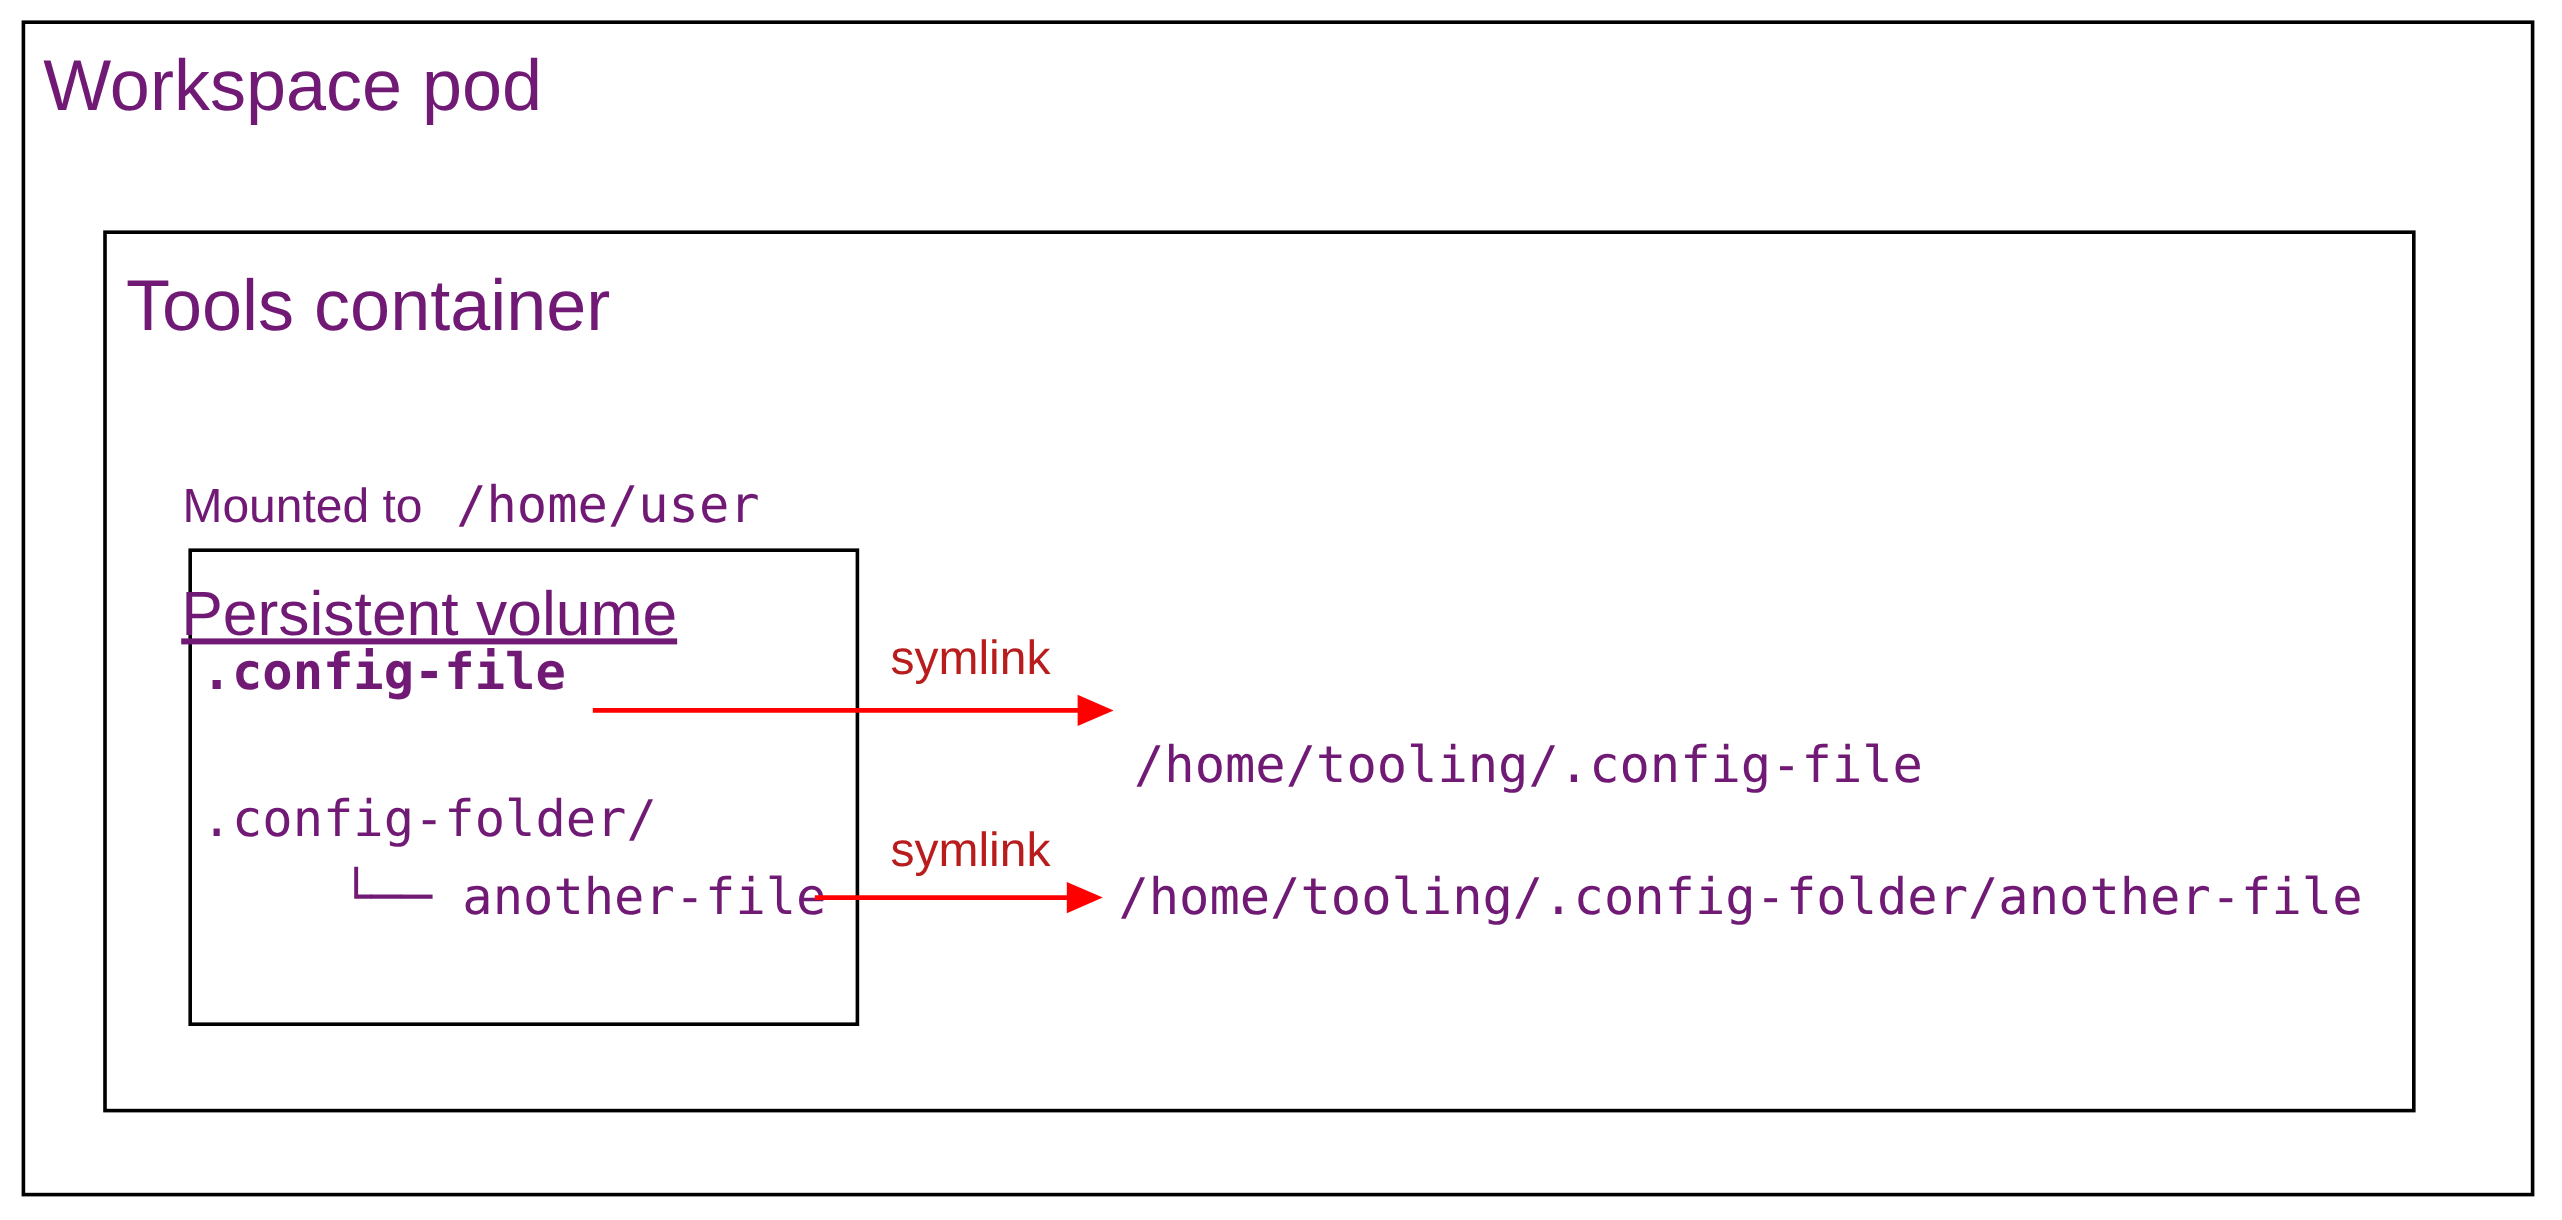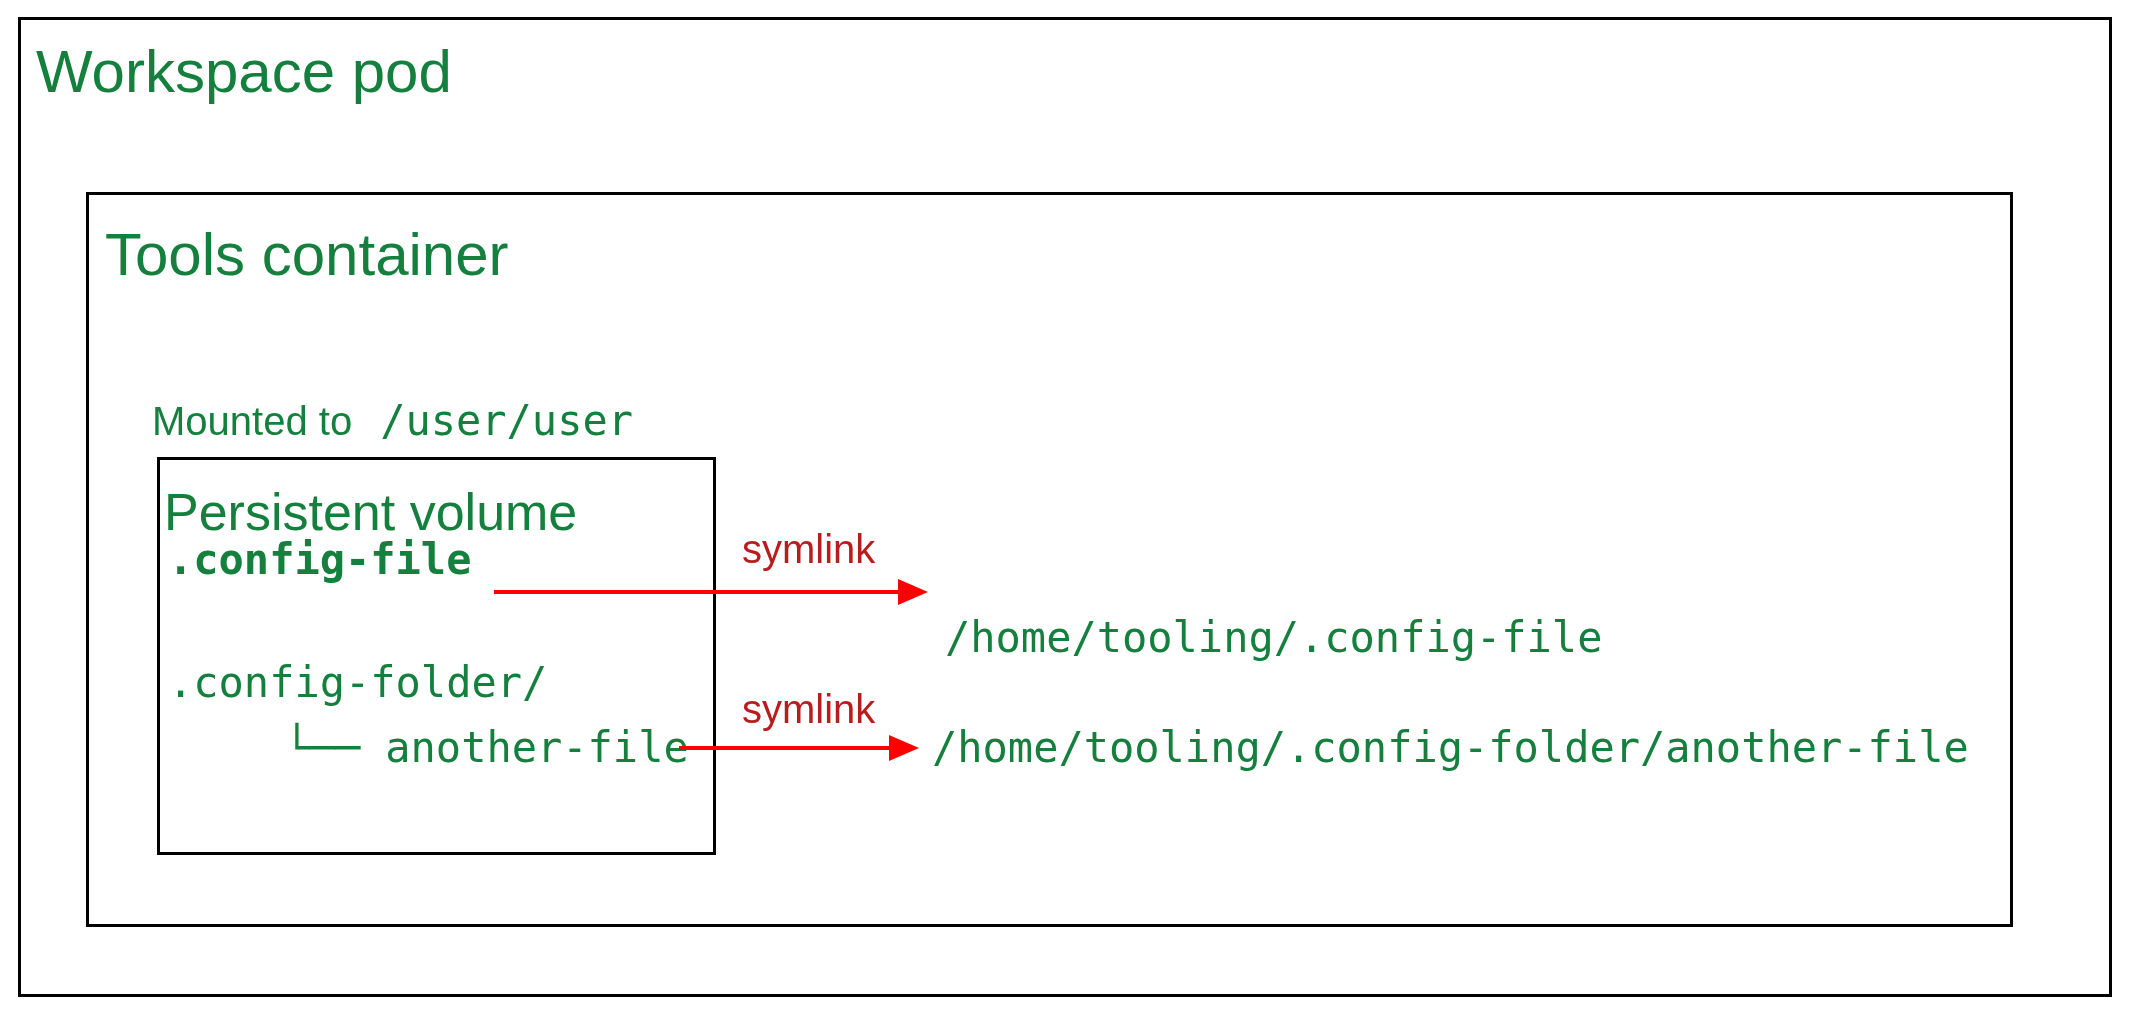--- a/index.html
+++ b/index.html
@@ -18,21 +18,21 @@
   .box {
     position: absolute;
     border: 3px solid #000000;
     background: transparent;
     box-sizing: border-box;
   }
   .label {
     position: absolute;
     line-height: 1;
     white-space: nowrap;
-    color: #15803d;
+    color: #701a75;
   }
   .title {
     font-size: 60px;
   }
   .mono {
     font-family: "DejaVu Sans Mono", monospace;
     font-size: 42px;
     line-height: 42px;
     white-space: pre;
   }
@@ -42,21 +42,21 @@
   #workspace-box { left: 18px;  top: 17px;  width: 2094px; height: 980px; }
   #tools-box     { left: 86px;  top: 192px; width: 1927px; height: 735px; }
   #pv-box        { left: 157px; top: 457px; width: 559px;  height: 398px; }
 
   #workspace-label { left: 36px;  top: 42px;  }
   #tools-label     { left: 105px; top: 225px; }
 
   #mount-note      { left: 152px; top: 400px; font-size: 40px; line-height: 42px; }
   #mount-note .mount-path { margin-left: 28px; }
 
-  #pv-label        { left: 164px; top: 486px; font-size: 52px; }
+  #pv-label        { left: 151px; top: 486px; font-size: 52px; text-decoration: underline; }
 
   #entry-config-file   { left: 168px; top: 539px; font-weight: bold; }
   #entry-config-folder { left: 168px; top: 662px; }
   #entry-another-file  { left: 183px; top: 727px; }
 
   #symlink-label-1 { left: 742px; top: 529px; font-size: 40px; }
   #symlink-label-2 { left: 742px; top: 689px; font-size: 40px; }
 
   #target-path-1 { left: 945px; top: 573px; margin-top: 44px; }
   #target-path-2 { left: 932px; top: 727px; }
@@ -73,21 +73,21 @@
 
 <div id="workspace-box" class="box"></div>
 <div id="tools-box" class="box"></div>
 <div id="pv-box" class="box"></div>
 
 <div id="workspace-label" class="label title">Workspace pod</div>
 
 <div id="tools-label" class="label title">Tools container</div>
 
 <div id="mount-note" class="label">
-  <span>Mounted to</span><span class="mono mount-path">/user/user</span>
+  <span>Mounted to</span><span class="mono mount-path">/home/user</span>
 </div>
 
 <div id="pv-label" class="label">Persistent volume</div>
 
 <div id="entry-config-file" class="label mono">.config-file</div>
 
 <div id="entry-config-folder" class="label mono">.config-folder/</div>
 
 <div id="entry-another-file" class="label mono">    └── another-file</div>
 

